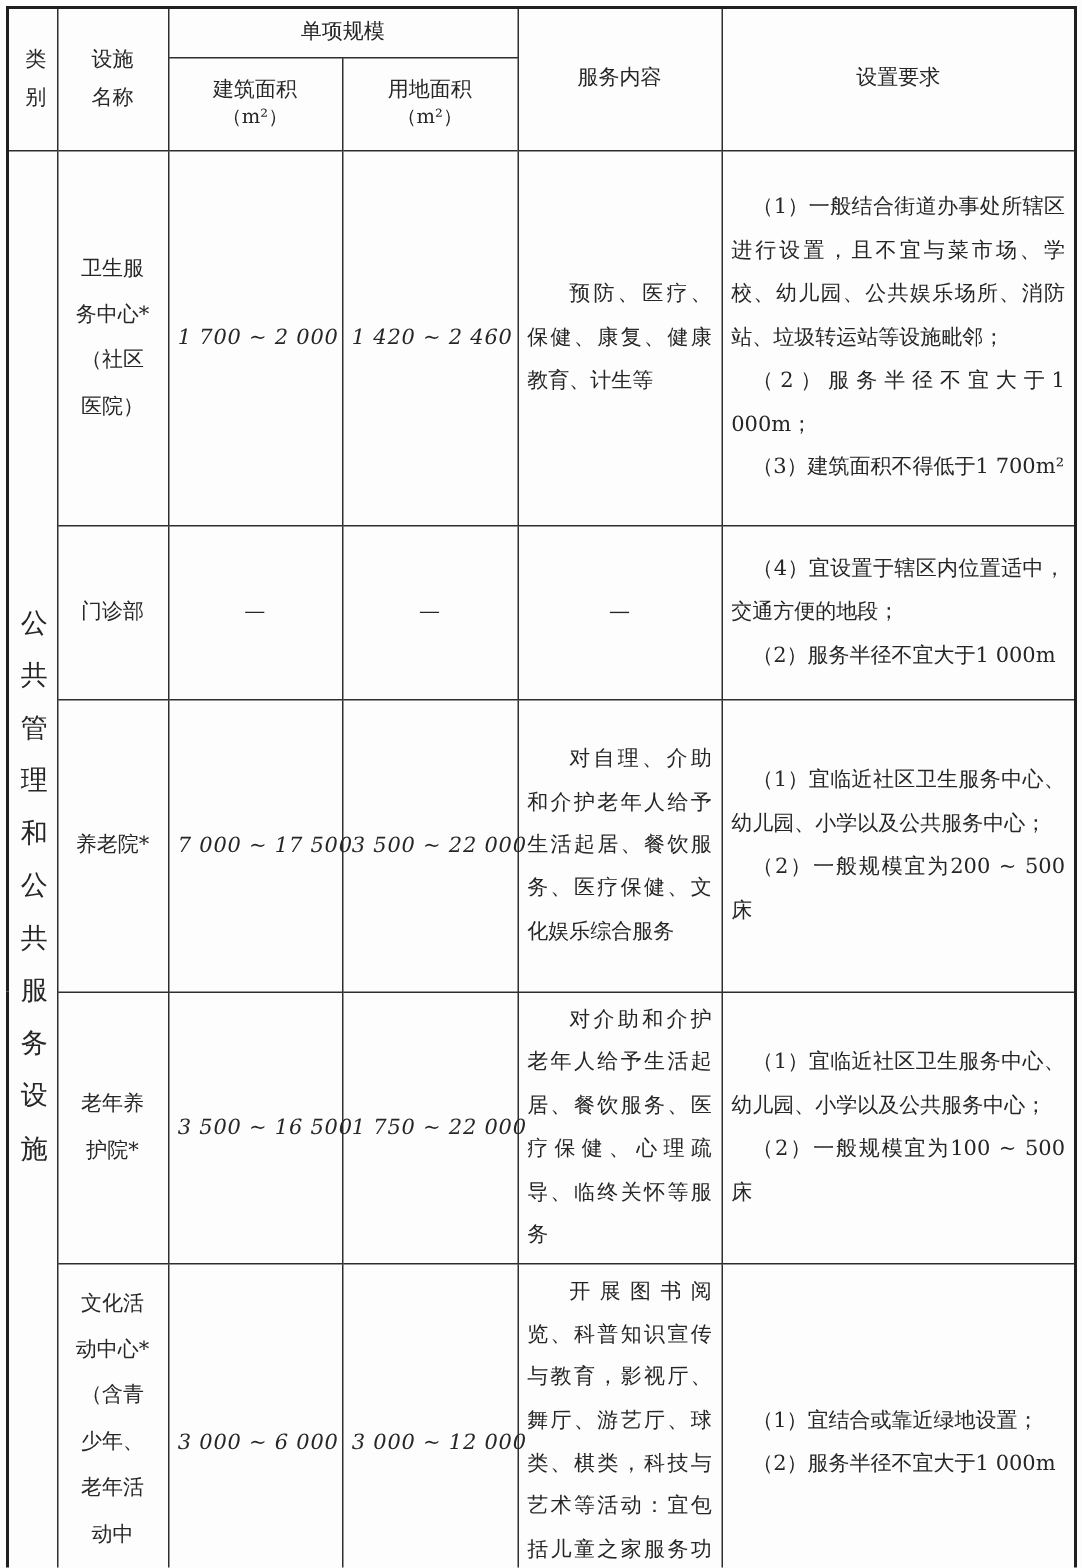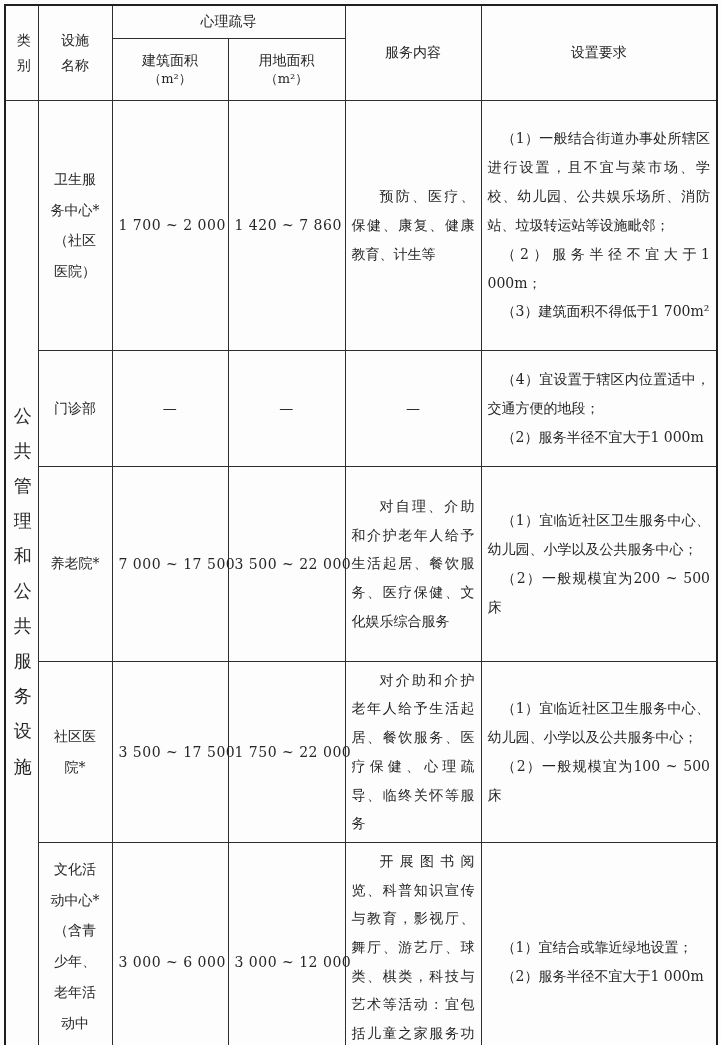--- a/index.html
+++ b/index.html
@@ -18,21 +18,21 @@
   .area-head div.lbl{line-height:1.5;}
   
   .stack{width:1.3em;margin:0 auto;word-break:break-all;line-height:1.8;text-align:right;}
   .stack2{width:2.4em;margin:0 auto;word-break:break-all;line-height:1.8;text-align:center;}
   
   .cat-cell{padding:0;}
   .vtext{width:1.2em;margin:0 auto;word-break:break-all;line-height:1.95;
          text-align:center;font-size:18px;}
   .name-cell{text-align:center;padding:4px 2px;margin-top:40px;}
   .name-inner{max-width:3.7em;margin:0 auto;word-break:break-all;line-height:2.2;}
-  .num-cell{text-align:center;font-size:15px;letter-spacing:.5px;white-space:nowrap;}
+  .num-cell{text-align:center;font-size:15px;letter-spacing:.5px;white-space:nowrap;font-style:italic;}
   .svc-cell{text-align:justify;padding:6px 11px;line-height:2.05;}
   .svc-cell .svc-inner{text-indent:2em;}
   .svc-dash{text-align:center;}
   .svc-dash .svc-inner{text-indent:0;}
   .req-cell{padding:8px 13px;line-height:2.06;text-align:justify;}
   .req-item{margin:0;text-indent:1em;}
   
   .r1{height:250px;} .r2{height:116px;} .r3{height:195px;} .r4{height:167px;} .r5{height:211px;}
 </style>
 </head>
@@ -49,21 +49,21 @@
         <col style="width:236px">
   </colgroup>
   <thead>
     <tr class="hdr-group">
       <th rowspan="2">
         <div class="stack">类别</div>
       </th>
       <th rowspan="2">
         <div class="stack2">设施名称</div>
       </th>
-      <th colspan="2">心理疏导</th>
+      <th colspan="2">单项规模</th>
       <th rowspan="2">服务内容</th>
       <th rowspan="2">设置要求</th>
     </tr>
     <tr class="hdr-sub">
       <th class="area-head">
         <div class="lbl">建筑面积</div>
         <span class="unit">（m²）</span>
       </th>
       <th class="area-head">
         <div class="lbl">用地面积</div>
@@ -73,21 +73,21 @@
   </thead>
   <tbody>
     <tr class="r1">
       <td class="cat-cell" rowspan="5">
         <div class="vtext">公共管理和公共服务设施</div>
       </td>
       <td class="name-cell">
         <div class="name-inner">卫生服务中心*（社区医院）</div>
       </td>
       <td class="num-cell">1 700 ~ 2 000</td>
-      <td class="num-cell">1 420 ~ 7 860</td>
+      <td class="num-cell">1 420 ~ 2 460</td>
       <td class="svc-cell">
         <div class="svc-inner">预防、医疗、保健、康复、健康教育、计生等</div>
       </td>
       <td class="req-cell">
         <div>
               <p class="req-item">（1）一般结合街道办事处所辖区进行设置，且不宜与菜市场、学校、幼儿园、公共娱乐场所、消防站、垃圾转运站等设施毗邻；</p>
               <p class="req-item">（2）服务半径不宜大于1 000m；</p>
               <p class="req-item">（3）建筑面积不得低于1 700m²</p>
             </div>
       </td>
@@ -119,23 +119,23 @@
       </td>
       <td class="req-cell">
         <div>
               <p class="req-item">（1）宜临近社区卫生服务中心、幼儿园、小学以及公共服务中心；</p>
               <p class="req-item">（2）一般规模宜为200 ~ 500床</p>
             </div>
       </td>
     </tr>
     <tr class="r4">
       <td class="name-cell">
-        <div class="name-inner">社区医院*</div>
+        <div class="name-inner">老年养护院*</div>
       </td>
-      <td class="num-cell">3 500 ~ 17 500</td>
+      <td class="num-cell">3 500 ~ 16 500</td>
       <td class="num-cell">1 750 ~ 22 000</td>
       <td class="svc-cell">
         <div class="svc-inner">对介助和介护老年人给予生活起居、餐饮服务、医疗保健、心理疏导、临终关怀等服务</div>
       </td>
       <td class="req-cell">
         <div>
               <p class="req-item">（1）宜临近社区卫生服务中心、幼儿园、小学以及公共服务中心；</p>
               <p class="req-item">（2）一般规模宜为100 ~ 500床</p>
             </div>
       </td>

